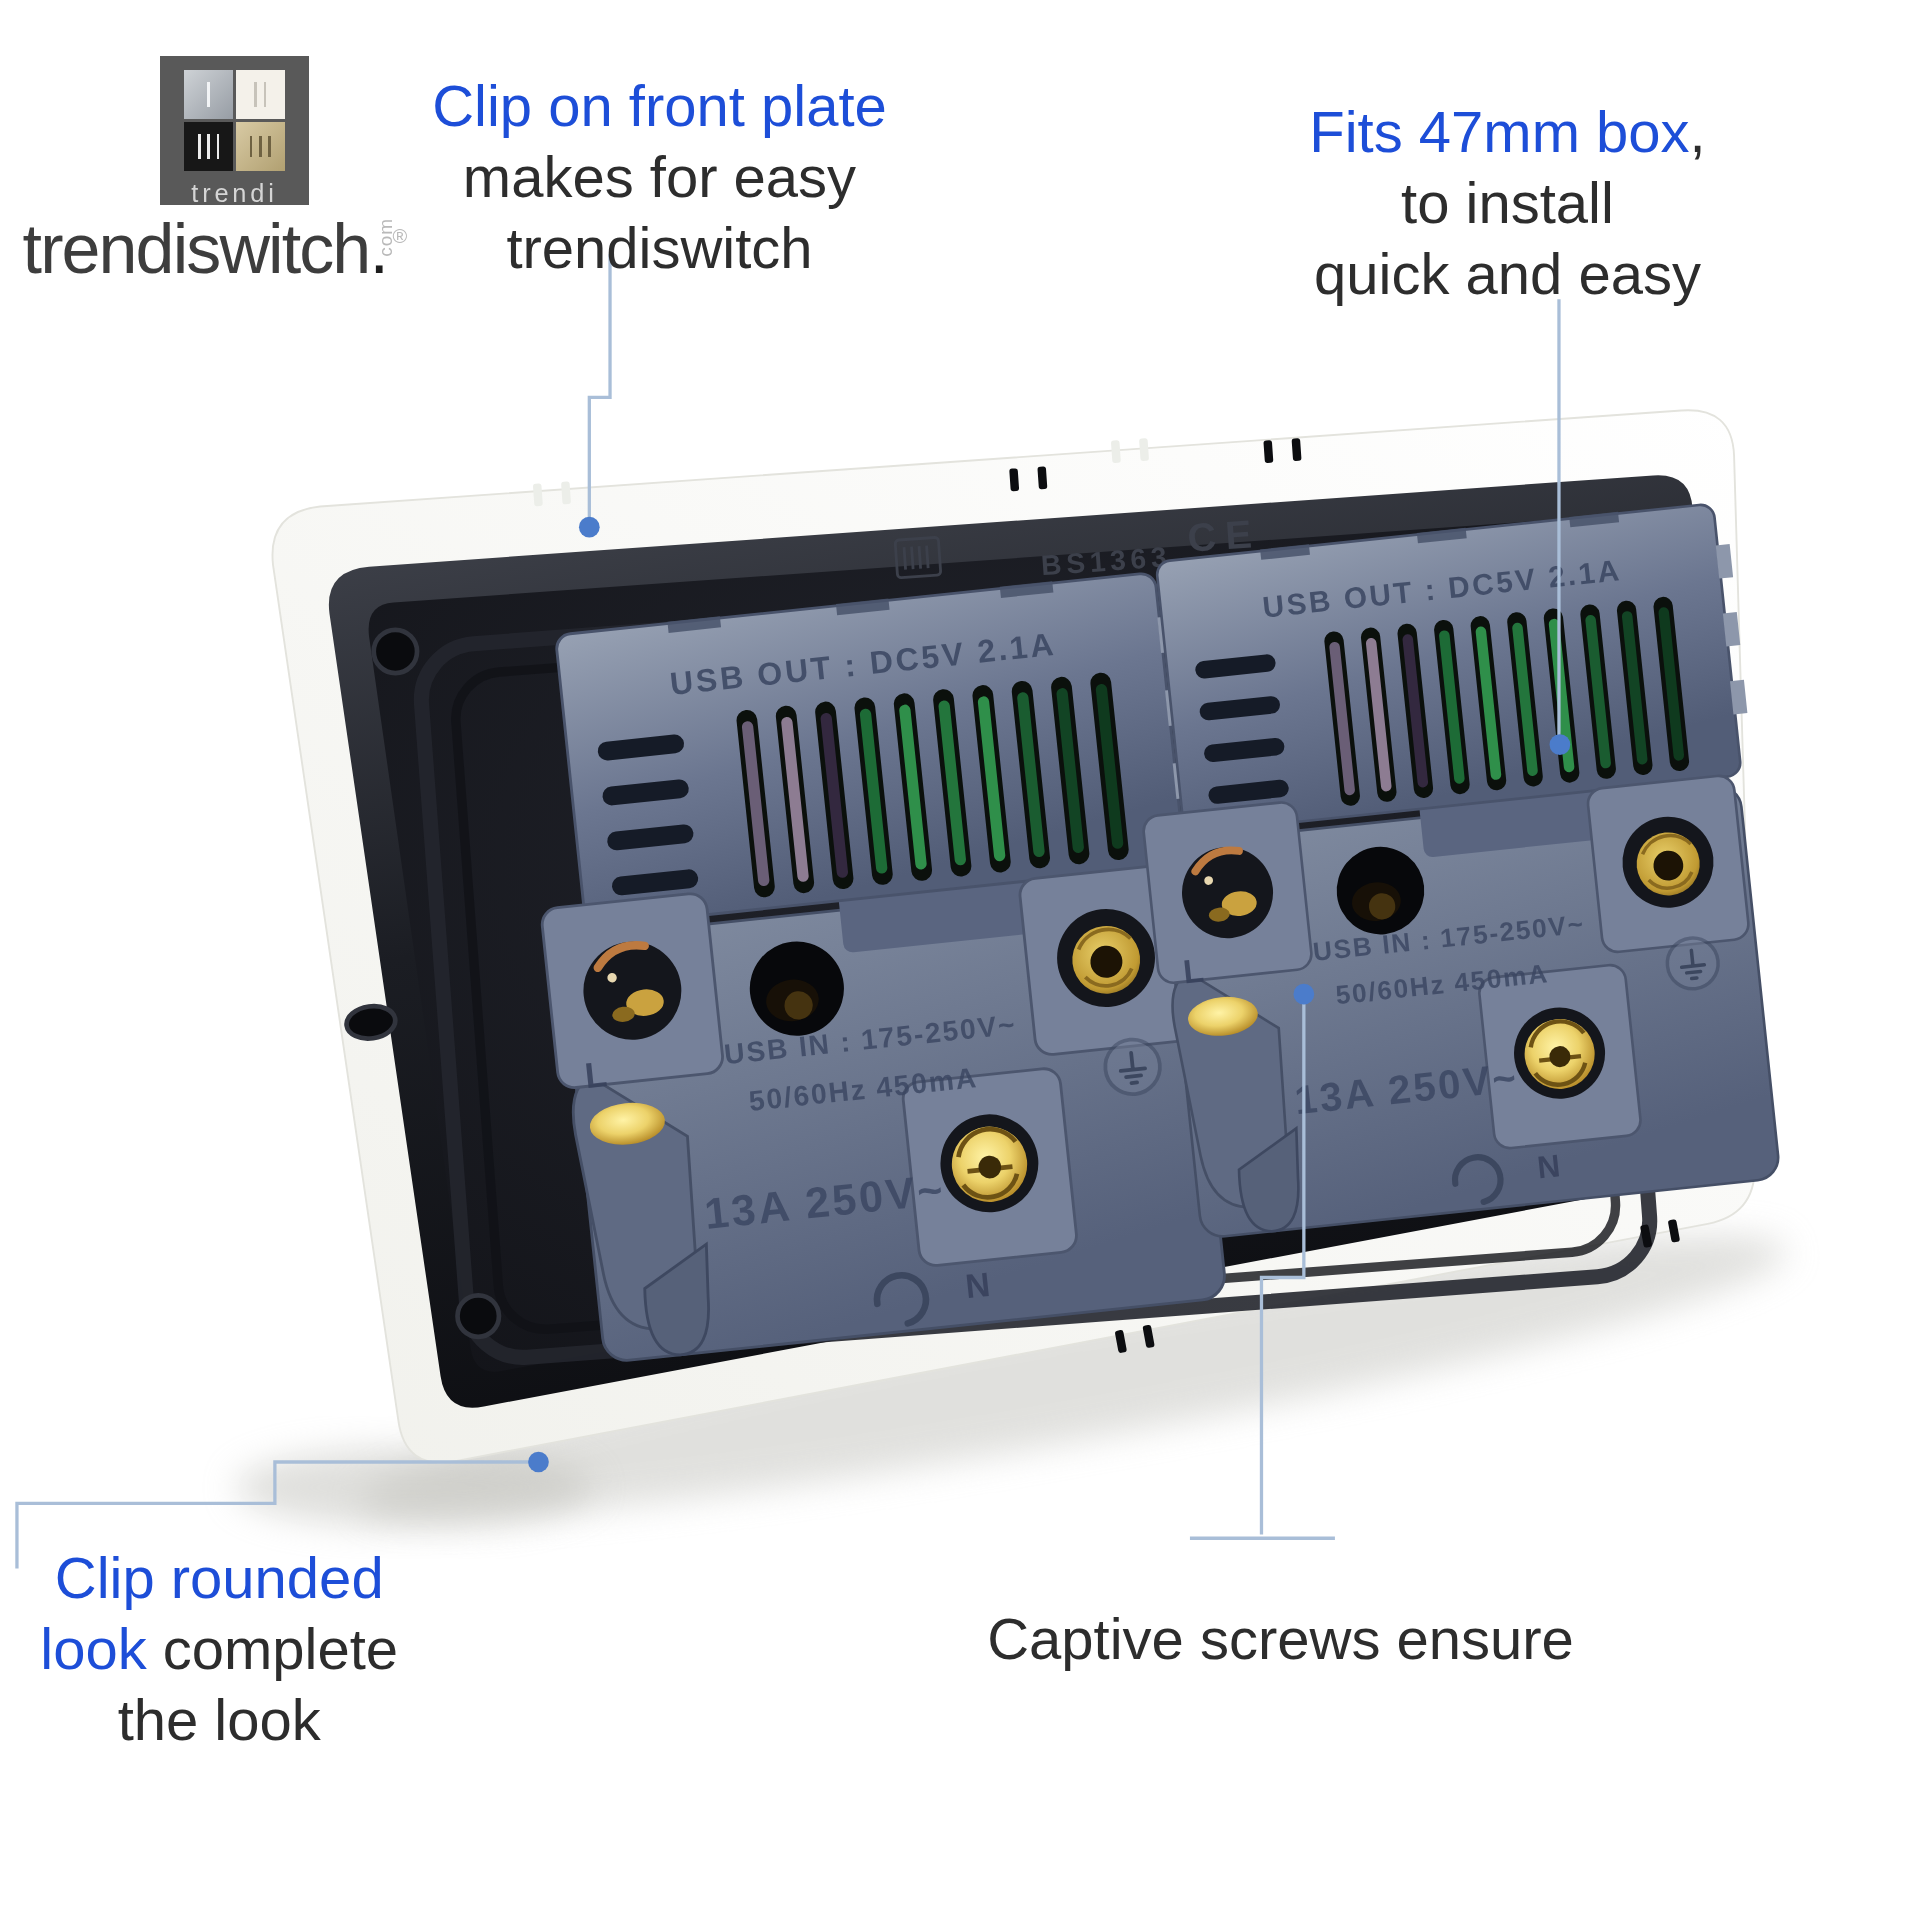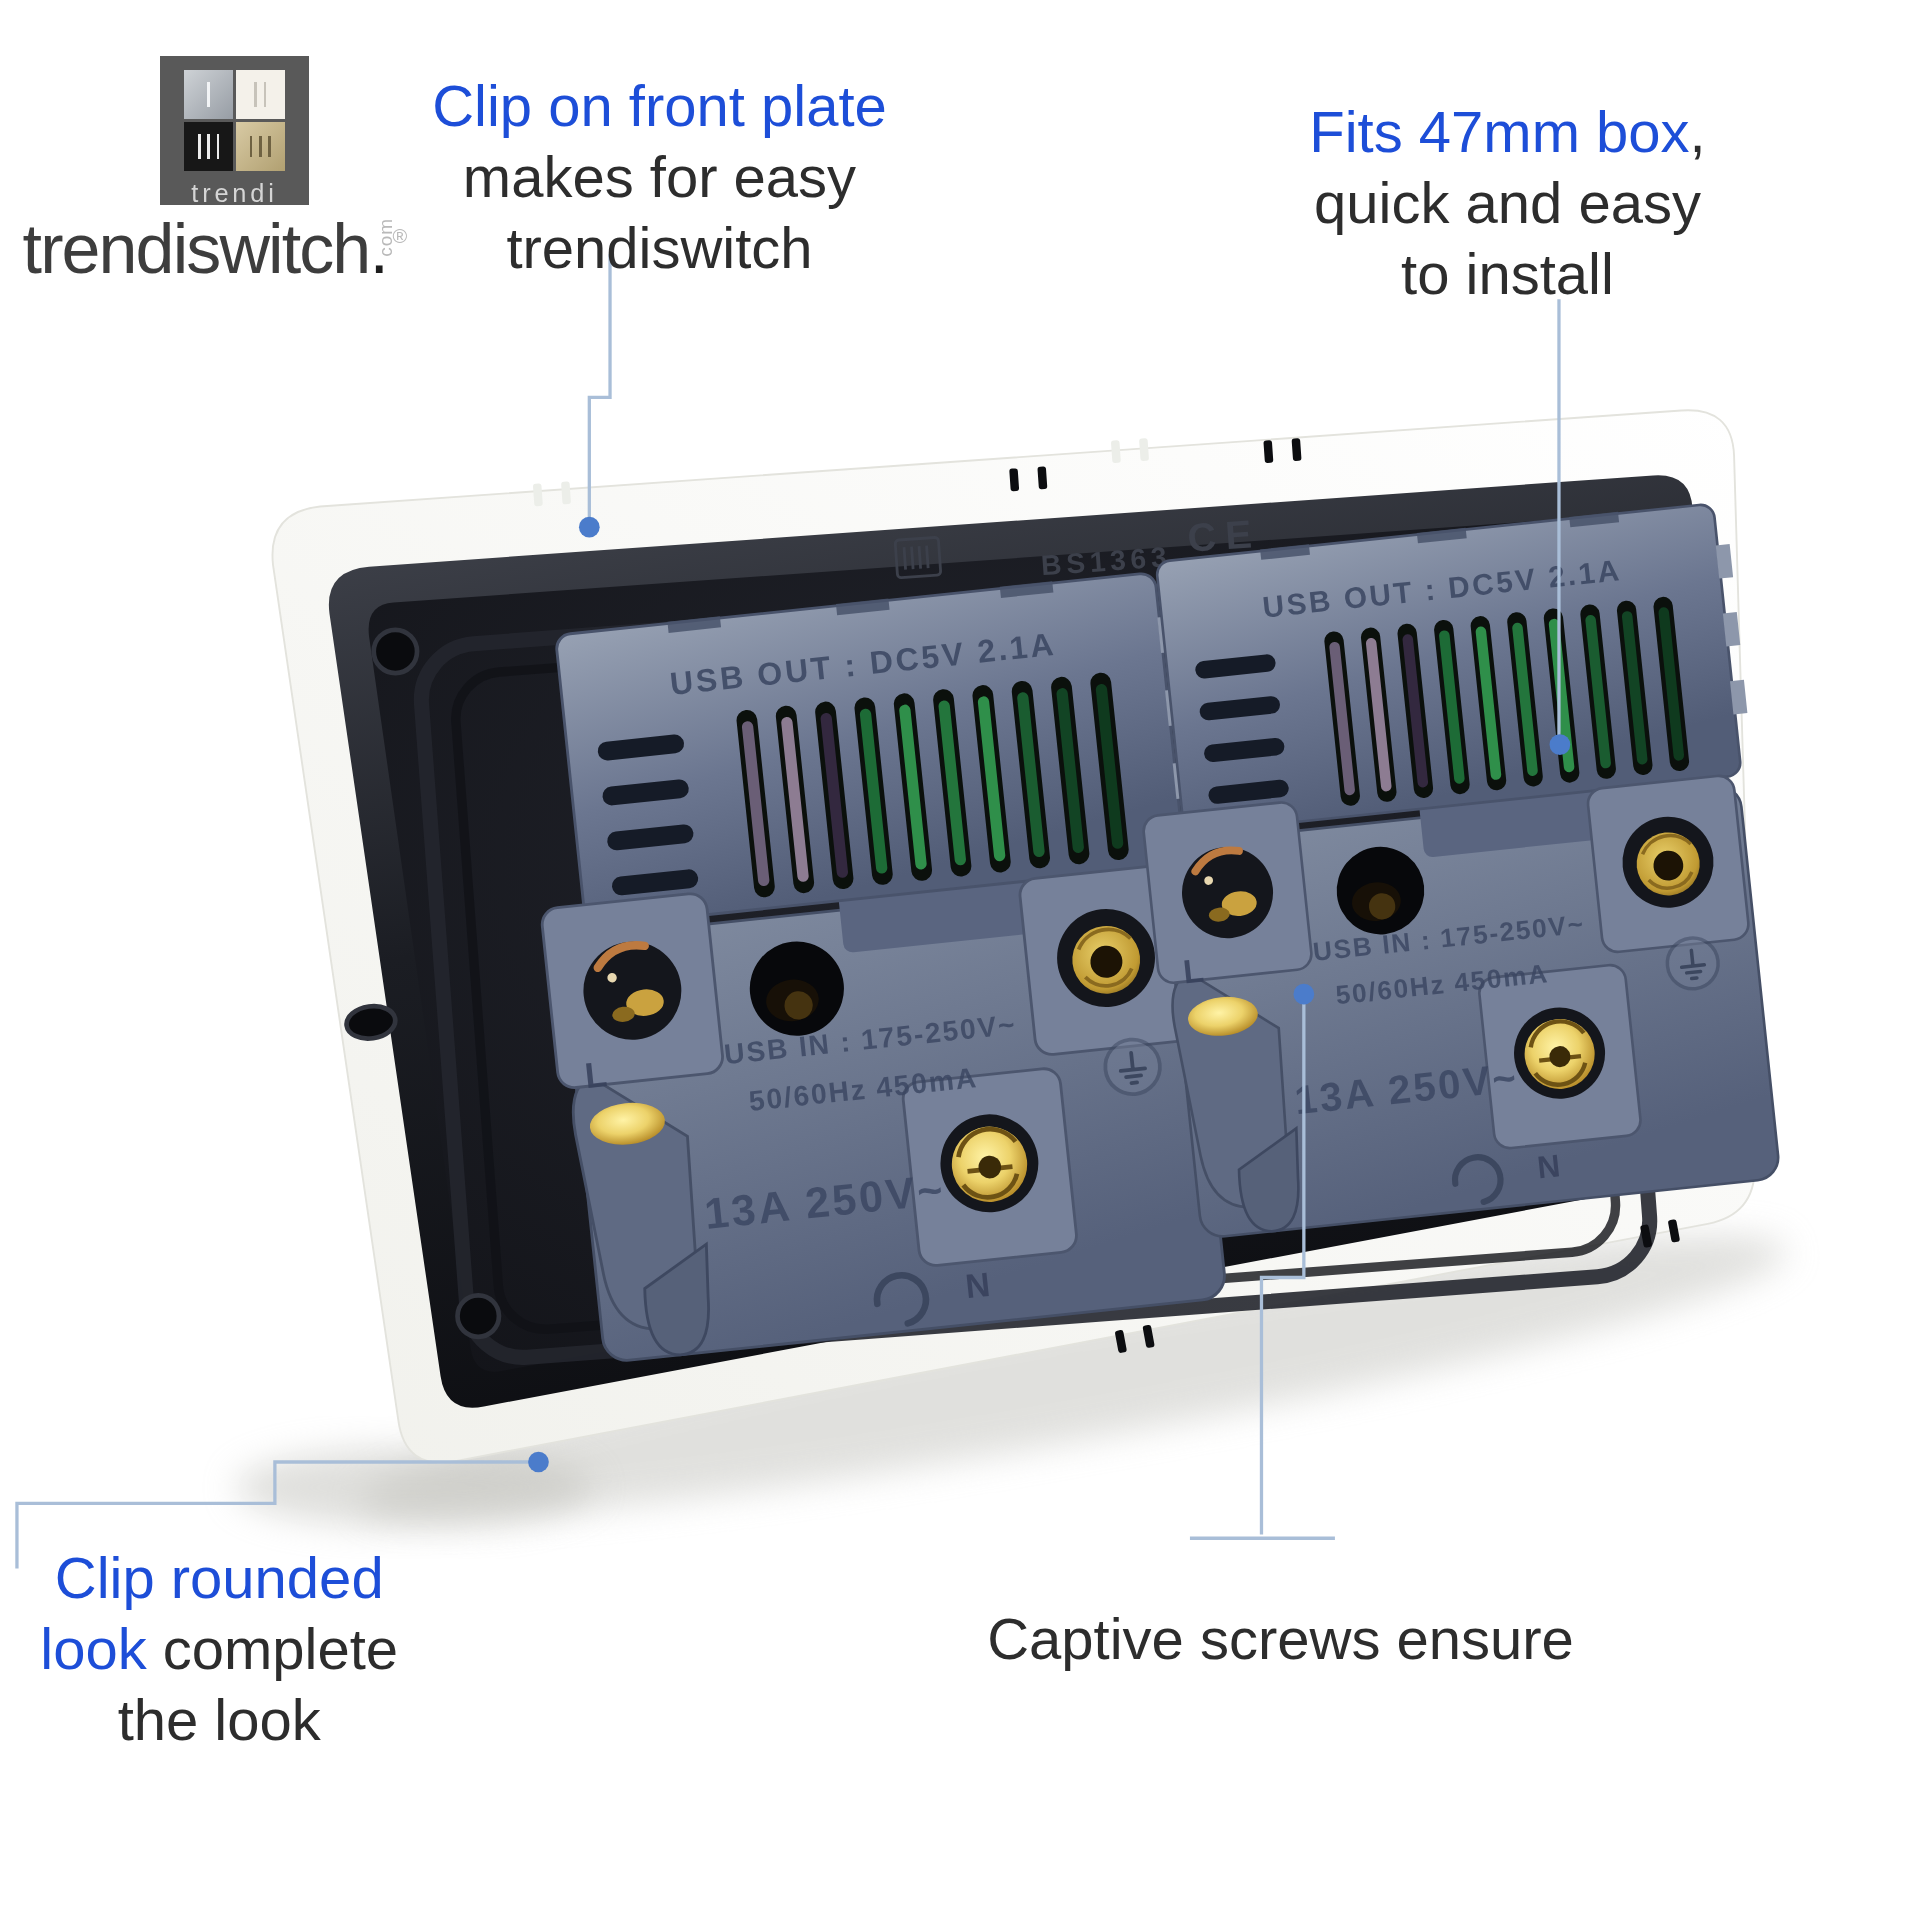--- a/index.html
+++ b/index.html
@@ -260,22 +260,22 @@
   </div>
 
   <div class="callout" id="callout-clip">
     <div><span class="hl">Clip on front plate</span></div>
     <div>makes for easy</div>
     <div>trendiswitch</div>
   </div>
 
   <div class="callout" id="callout-fits">
     <div><span class="hl">Fits 47mm box</span><span>,</span></div>
+    <div>to install</div>
     <div>quick and easy</div>
-    <div>to install</div>
   </div>
 
   <div class="callout" id="callout-sleek">
     <div><span class="hl">Clip rounded</span></div>
     <div><span class="hl">look</span><span> complete</span></div>
     <div>the look</div>
   </div>
 
   <div class="callout" id="callout-captive">
     <div>Captive screws ensure</div>

